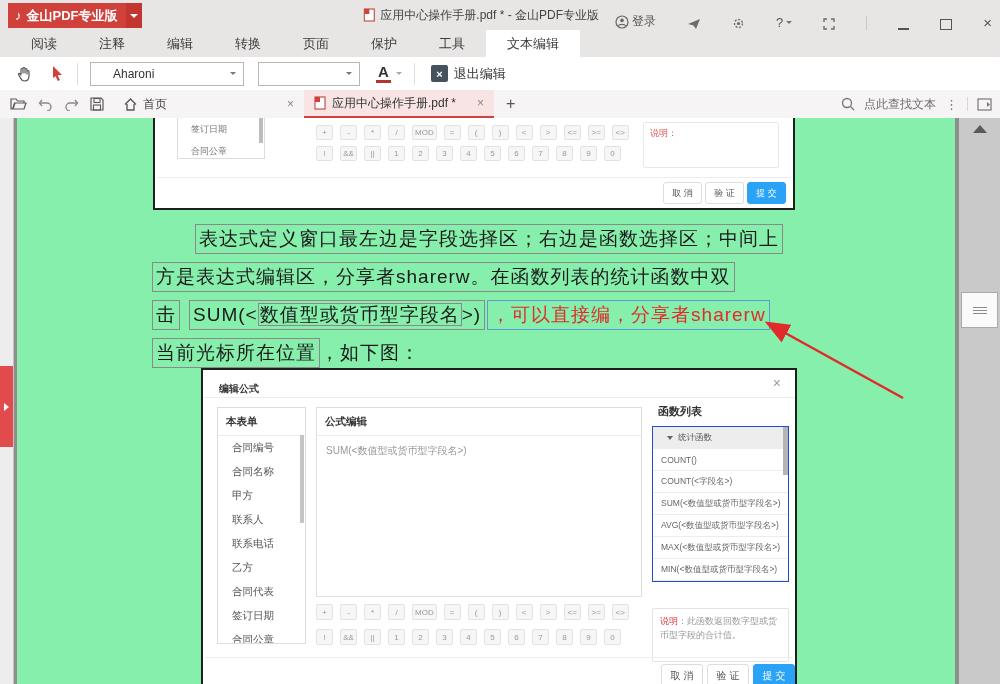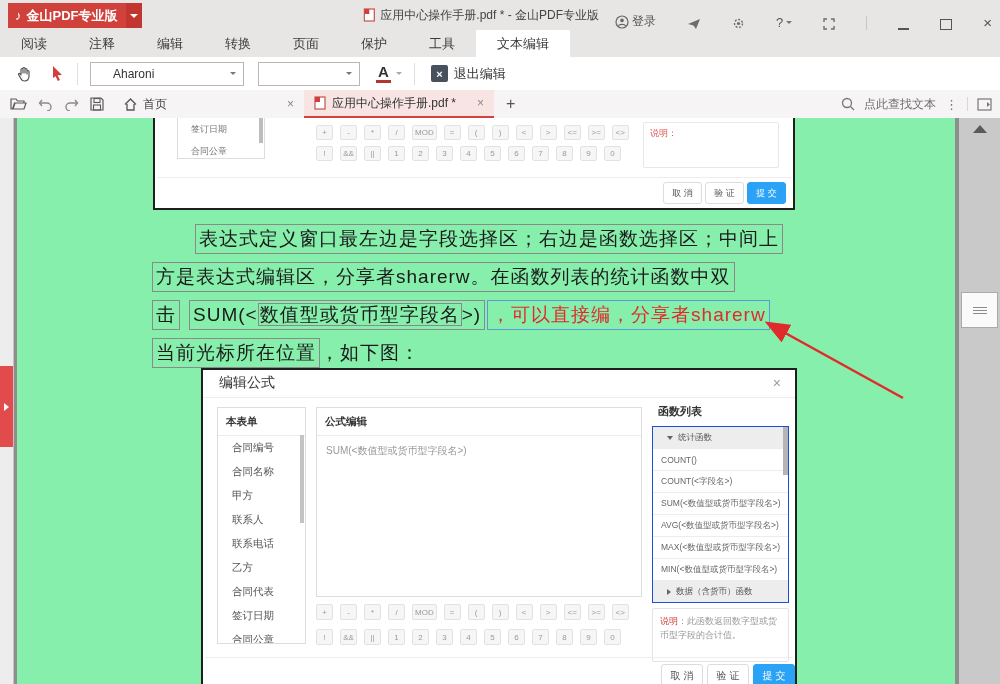--- a/index.html
+++ b/index.html
@@ -18,21 +18,21 @@
   .win-controls{position:absolute;right:8px;top:0;height:30px;display:flex;align-items:flex-end;
                 gap:31px;color:#555;font-size:12px}
   .win-controls .sep{width:1px;height:14px;background:#c9c6c6}
   .wc-btn{display:flex;align-items:center;gap:3px;cursor:default}
   .minbar{width:11px;height:2px;background:#555;margin-top:8px}
   .maxbox{width:10px;height:9px;border:1.5px solid #555}
   .closex{font-size:15px;color:#555;line-height:1}
   .helpq{font-size:13px;color:#555}
   .tri-dn-s{width:0;height:0;border-left:3px solid transparent;border-right:3px solid transparent;border-top:3px solid #777}
   
-  .ribbon{position:absolute;top:30px;left:0;right:0;height:27px;background:#e8e5e5;display:flex;}
+  .ribbon{position:absolute;top:30px;left:0;right:0;height:27px;background:#e8e5e5;display:flex;padding-left:10px}
   .rtab{padding:0 21px;display:flex;align-items:center;font-size:13px;color:#3b3b3b}
   .rtab.active{background:#fff}
   
   .toolbar{position:absolute;top:57px;left:0;right:0;height:33px;background:#fff;display:flex;align-items:center}
   .tb-sep{width:1px;height:22px;background:#e0dede;margin:0 12px}
   .selectbox{height:22px;border:1px solid #b9b6b6;background:#fff;display:flex;align-items:center;
              font-size:12px;color:#333;padding-left:22px;position:relative}
   .selectbox .tri-dn-s{position:absolute;right:7px}
   .colorA{font-size:15px;font-weight:bold;color:#333;border-bottom:3px solid #b0372f;line-height:1.1;padding:0 2px}
   .exitedit{display:flex;align-items:center;gap:6px;font-size:13px;color:#333}
@@ -78,21 +78,21 @@
   .hr{position:absolute;left:2px;right:2px;height:1px;background:#ededed}
   .dbtn{position:absolute;border:1px solid #ddd;border-radius:3px;background:#fff;font-size:9px;color:#555;
         display:flex;align-items:center;justify-content:center}
   .dbtn.primary{background:#2aa2f5;border-color:#2aa2f5;color:#fff}
   
   .pline{position:absolute;font-size:19px;color:#1a1a1a;letter-spacing:1px;display:flex;align-items:center;white-space:nowrap}
   .tbox{border:1px solid #8a8a8a;padding:1px 3px}
   .redseg{border:1px solid #5b9bd5;padding:1px 3px;color:#e02b2b;margin-left:2px}
   .arrow-svg{position:absolute;left:0;top:0;width:100%;height:100%;pointer-events:none}
   
-  .dlg-title{position:absolute;left:16px;top:4px;font-size:14px;font-weight:normal;color:#333}
+  .dlg-title{position:absolute;left:16px;top:12px;font-size:10px;font-weight:bold;color:#333}
   .dlg-x{position:absolute;right:14px;top:5px;font-size:14px;color:#999}
   .dlg-titleline{position:absolute;left:0;right:0;top:27px;height:1px;background:#ececec}
   .panel{position:absolute;border:1px solid #ddd;background:#fff;box-sizing:border-box}
   .panel-h{font-size:10.5px;font-weight:bold;color:#333;padding:7px 0 6px 8px;border-bottom:1px solid #ececec}
   .form-item{height:24px;display:flex;align-items:center;padding-left:14px;font-size:10.5px;color:#555}
   .panel-sb{position:absolute;right:1px;top:27px;width:4px;height:88px;background:#c4c4c4}
   .formula-val{font-size:10px;color:#999;padding:8px 0 0 9px}
   .fnlist{position:absolute;left:449px;top:30px;width:137px}
   .fnlist .hd{font-size:11px;font-weight:bold;color:#333;padding:4px 0 7px 6px}
   .fnbox{border:1px solid #1d4ed8;position:relative}
@@ -380,24 +380,20 @@
             <div class="fn-row group">
               <span class="caret-d"></span>
               <span>统计函数</span>
             </div>
             <div class="fn-row">COUNT()</div>
             <div class="fn-row">COUNT(&lt;字段名&gt;)</div>
             <div class="fn-row">SUM(&lt;数值型或货币型字段名&gt;)</div>
             <div class="fn-row">AVG(&lt;数值型或货币型字段名&gt;)</div>
             <div class="fn-row">MAX(&lt;数值型或货币型字段名&gt;)</div>
             <div class="fn-row">MIN(&lt;数值型或货币型字段名&gt;)</div>
-            <div class="fn-row group" style="border-bottom:none">
-              <span class="caret-r"></span>
-              <span>数据（含货币）函数</span>
-            </div>
             <div class="fn-sb"></div>
           </div>
         </div>
 
         <div class="notebox-main">
           <span class="red">说明</span><span>：此函数返回数字型或货币型字段的合计值。</span>
         </div>
 
         <div class="oprow" style="left:113px;top:234px">
 

